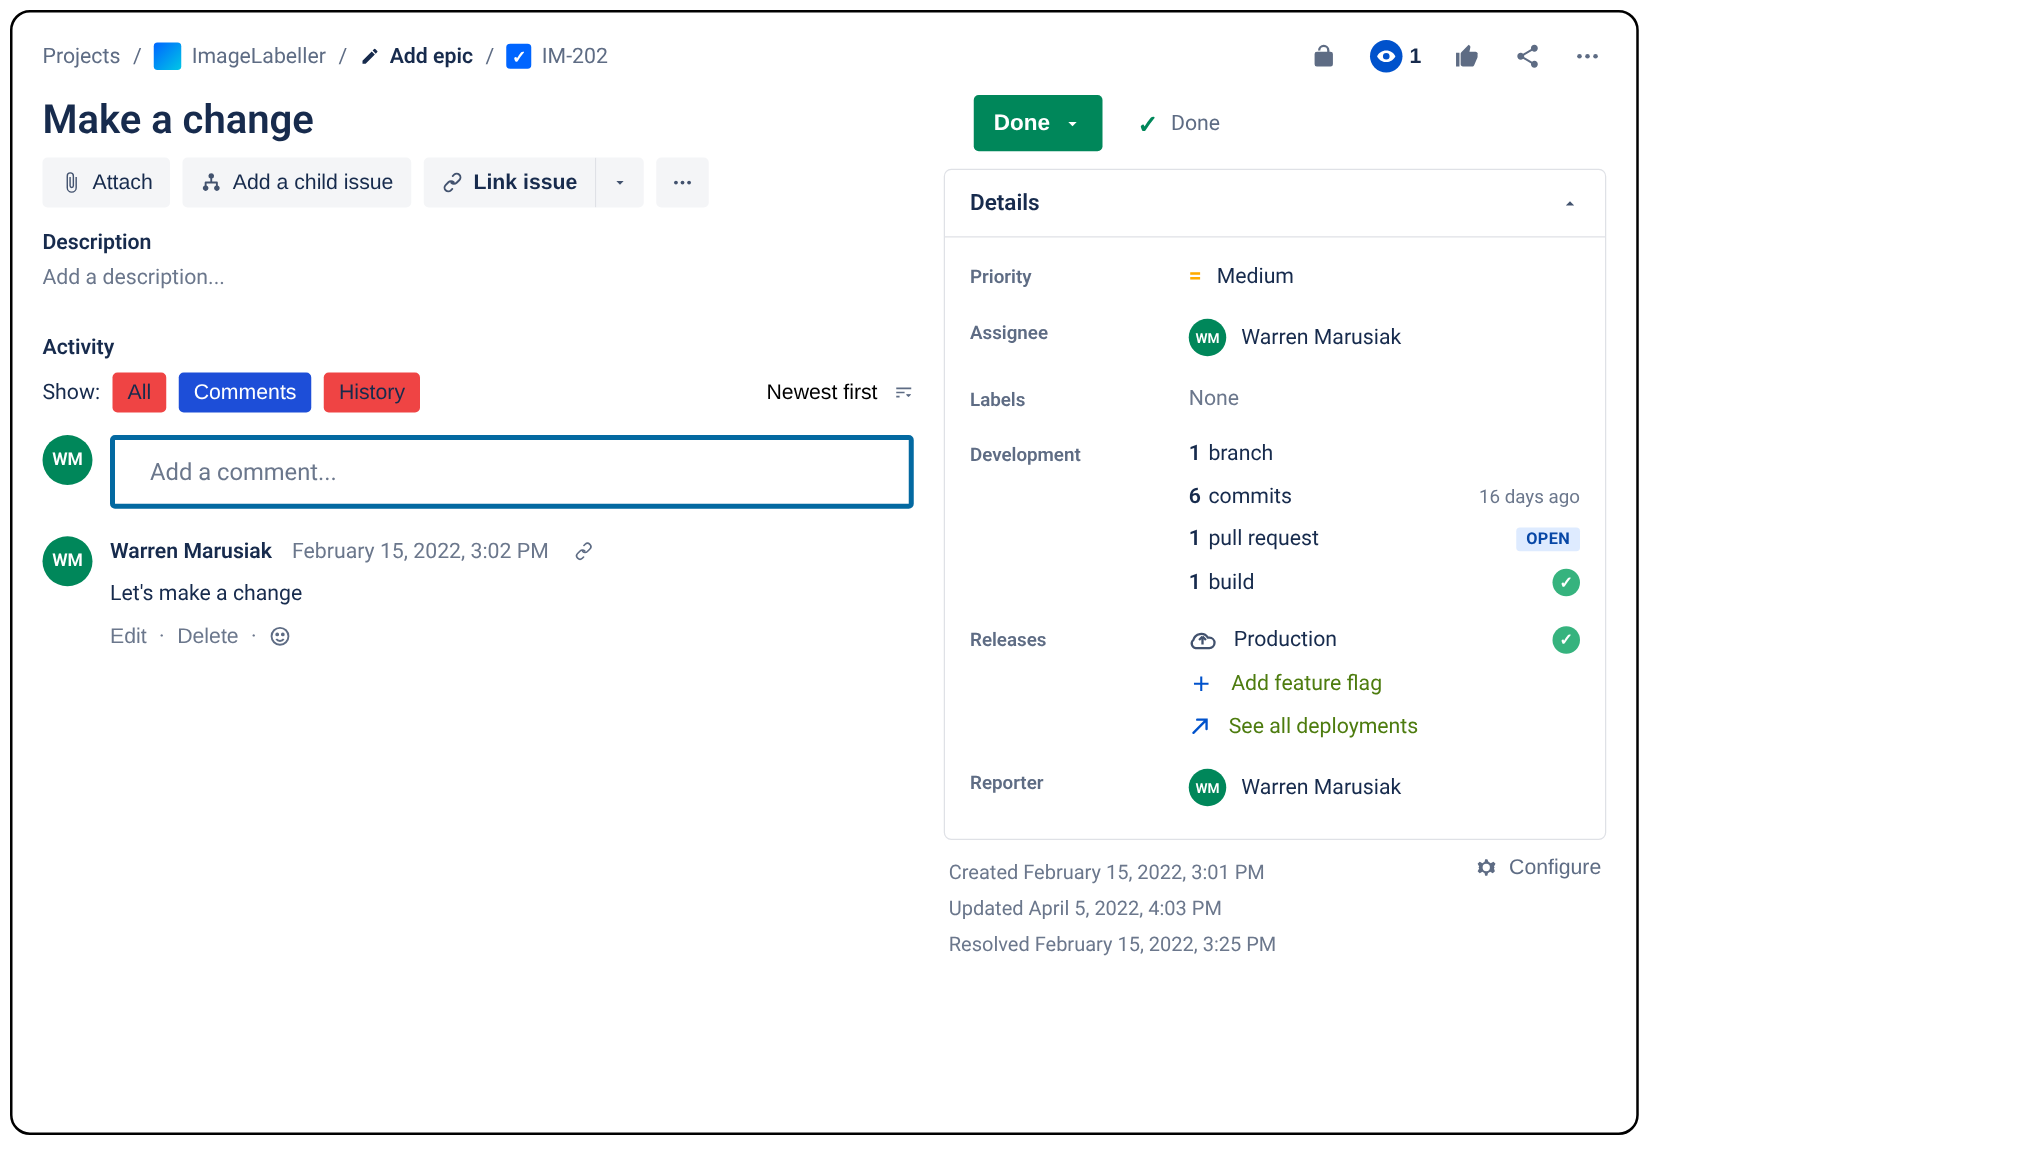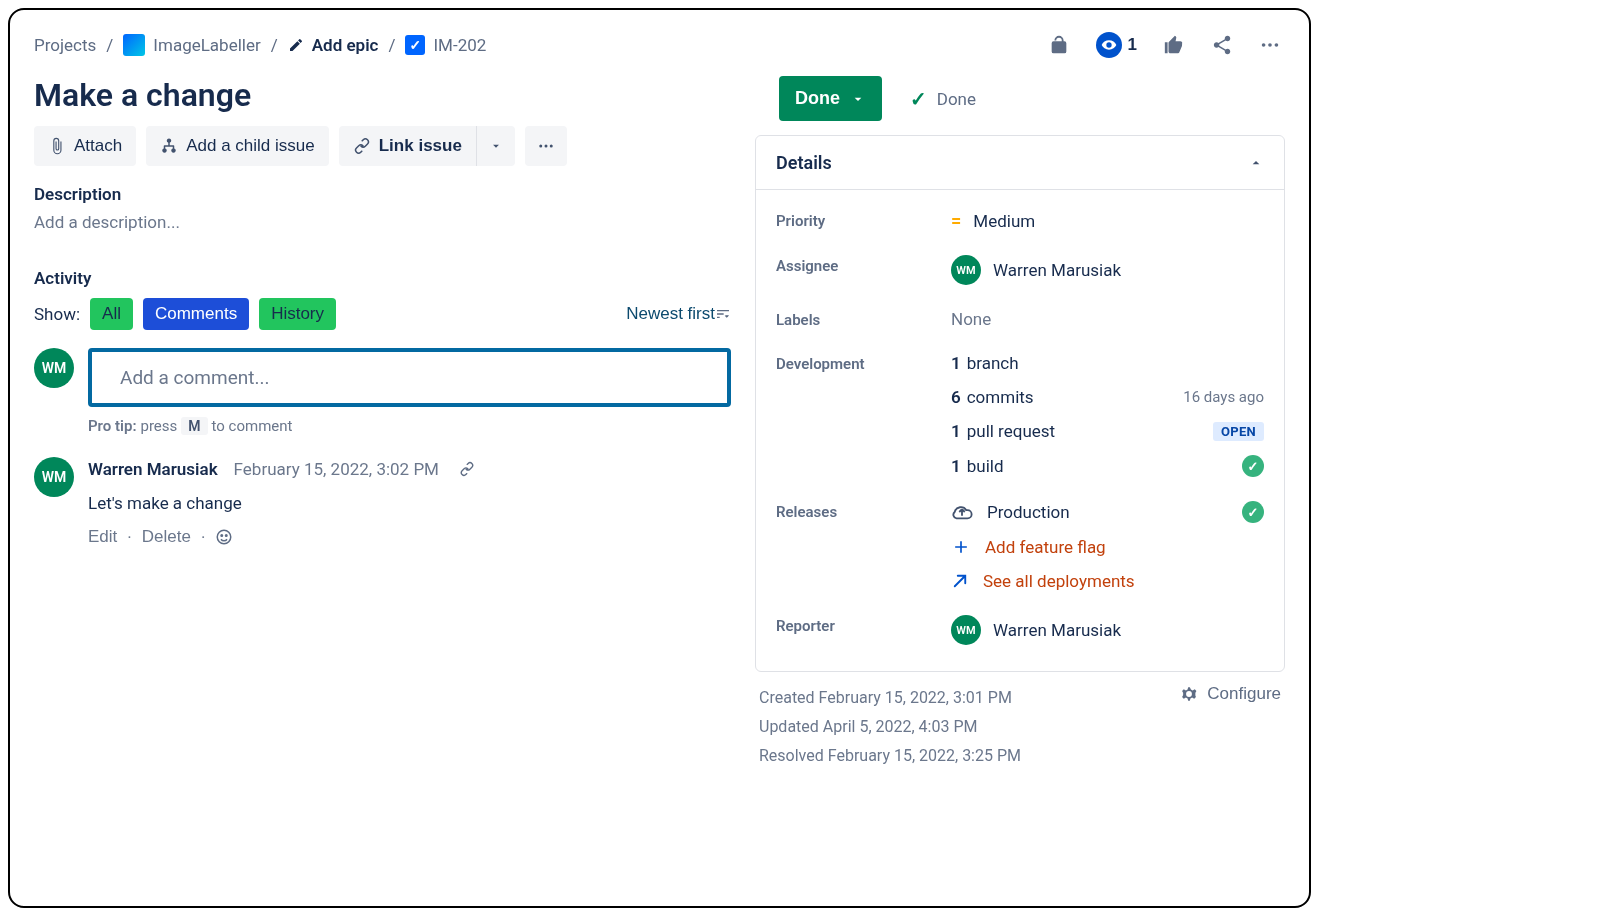--- a/index.html
+++ b/index.html
@@ -22,23 +22,23 @@
     .right-col { width: 530px; }
     .title { font-size: 32px; font-weight:600; color:#172B4D; margin-bottom:12px; }
     .toolbar { display:flex; gap:10px; margin-bottom:18px; }
     .toolbar-btn { background:#F4F5F7; border:none; border-radius:4px; padding:10px 14px; font-size:17px; color:#172B4D; cursor:pointer; display:inline-flex; align-items:center; gap:8px; }
     .toolbar-btn.small { padding:10px 12px; }
     .section-head { font-size:17px; font-weight:600; color:#172B4D; margin-bottom:8px; }
     .desc-placeholder { color:#6B778C; font-size:17px; margin-bottom:36px; }
     .activity-bar { display:flex; align-items:center; justify-content:space-between; margin-top:10px;}
     .tabs { display:flex; align-items:center; gap:10px; font-size:17px; }
     .tab-label { color:#172B4D; }
-    .tab { background:#22c55e; border:none; border-radius:4px; padding:6px 12px; font-size:17px; cursor:pointer; color:#172B4D; }
+    .tab { background:#ef4444; border:none; border-radius:4px; padding:6px 12px; font-size:17px; cursor:pointer; color:#172B4D; }
     .tab.active { background:#1d4ed8; color:#fff; }
-    .sort-btn { background:none; border:none; font-size:17px; color:#0c4a6e; cursor:pointer; display:inline-flex; align-items:center; gap:0; }
+    .sort-btn { background:none; border:none; font-size:17px; color:#000000; cursor:pointer; display:inline-flex; align-items:center; gap:13px; }
     .comment-input-row { display:flex; gap:14px; margin-top:18px; align-items:flex-start; }
     .avatar { width:40px; height:40px; border-radius:50%; background:#00875A; color:#fff; display:inline-flex; align-items:center; justify-content:center; font-size:14px; font-weight:600; flex-shrink:0; }
     .avatar.sm { width:30px; height:30px; font-size:11px; }
     .comment-input { flex:1; }
     .comment-box { border:4px solid #0369a1; border-radius:4px; padding:14px 28px; color:#6B778C; font-size:19px; cursor:text; }
     .protip { color:#6B778C; font-size:15px; margin-top:10px; display:flex; align-items:center; gap:4px; }
     .protip strong { font-weight:600; }
     .kbd { background:#F4F5F7; border-radius:3px; padding:1px 7px; font-size:14px; color:#42526E; font-weight:600; }
     .comment-item { display:flex; gap:14px; margin-top:22px; }
     .comment-body { flex:1; }
@@ -61,21 +61,21 @@
     .field-value { flex:1; font-size:17px; color:#172B4D; display:flex; align-items:center; gap:12px; }
     .field-stack { flex:1; display:flex; flex-direction:column; gap:14px; }
     .dev-line { display:flex; align-items:center; justify-content:space-between; font-size:17px; }
     .dev-left { display:flex; align-items:center; gap:6px; }
     .dev-count { font-weight:600; }
     .dev-meta { color:#6B778C; font-size:15px; }
     .open-badge { background:#DEEBFF; color:#0747A6; border-radius:3px; padding:2px 8px; font-size:13px; font-weight:700; letter-spacing:0.3px; }
     .green-check { width:22px; height:22px; border-radius:50%; background:#36B37E; display:inline-flex; align-items:center; justify-content:center; color:#fff; font-size:13px; font-weight:bold; }
     .rel-line { display:flex; align-items:center; justify-content:space-between; }
     .rel-left { display:flex; align-items:center; gap:14px; font-size:17px; }
-    .link-line { display:flex; align-items:center; gap:14px; color:#c2410c; font-size:17px; cursor:pointer; }
+    .link-line { display:flex; align-items:center; gap:14px; color:#4d7c0f; font-size:17px; cursor:pointer; }
     .priority-icon { color:#FFAB00; font-weight:bold; display:inline-block; font-size:18px; }
     .footer-row { display:flex; justify-content:space-between; align-items:flex-start; margin-top:12px; padding:0 4px; }
     .timestamps { color:#6B778C; font-size:16px; line-height:1.8; }
     .configure { display:inline-flex; align-items:center; gap:8px; color:#5E6C84; font-size:17px; cursor:pointer; border:none; background:none; }
     svg { display:block; }
   </style>
 </head>
 <body>
 
 <div class="page">
@@ -193,26 +193,20 @@
               <path d="M16 13v6l3-3-3-3z" transform="rotate(90 17.5 16)"></path>
               <path d="M15 14l3 3 3-3h-6z"></path>
             </svg>
         </button>
       </div>
 
       <div class="comment-input-row">
         <div class="avatar">WM</div>
         <div class="comment-input">
           <div class="comment-box">Add a comment...</div>
-          <div class="protip">
-            <strong>Pro tip:</strong>
-            <span>press</span>
-            <span class="kbd">M</span>
-            <span>to comment</span>
-          </div>
         </div>
       </div>
 
       <div class="comment-item">
         <div class="avatar">WM</div>
         <div class="comment-body">
           <div class="comment-header">
             <span class="comment-author">Warren Marusiak</span>
             <span class="comment-time">February 15, 2022, 3:02 PM</span>
             <button class="icon-btn">

